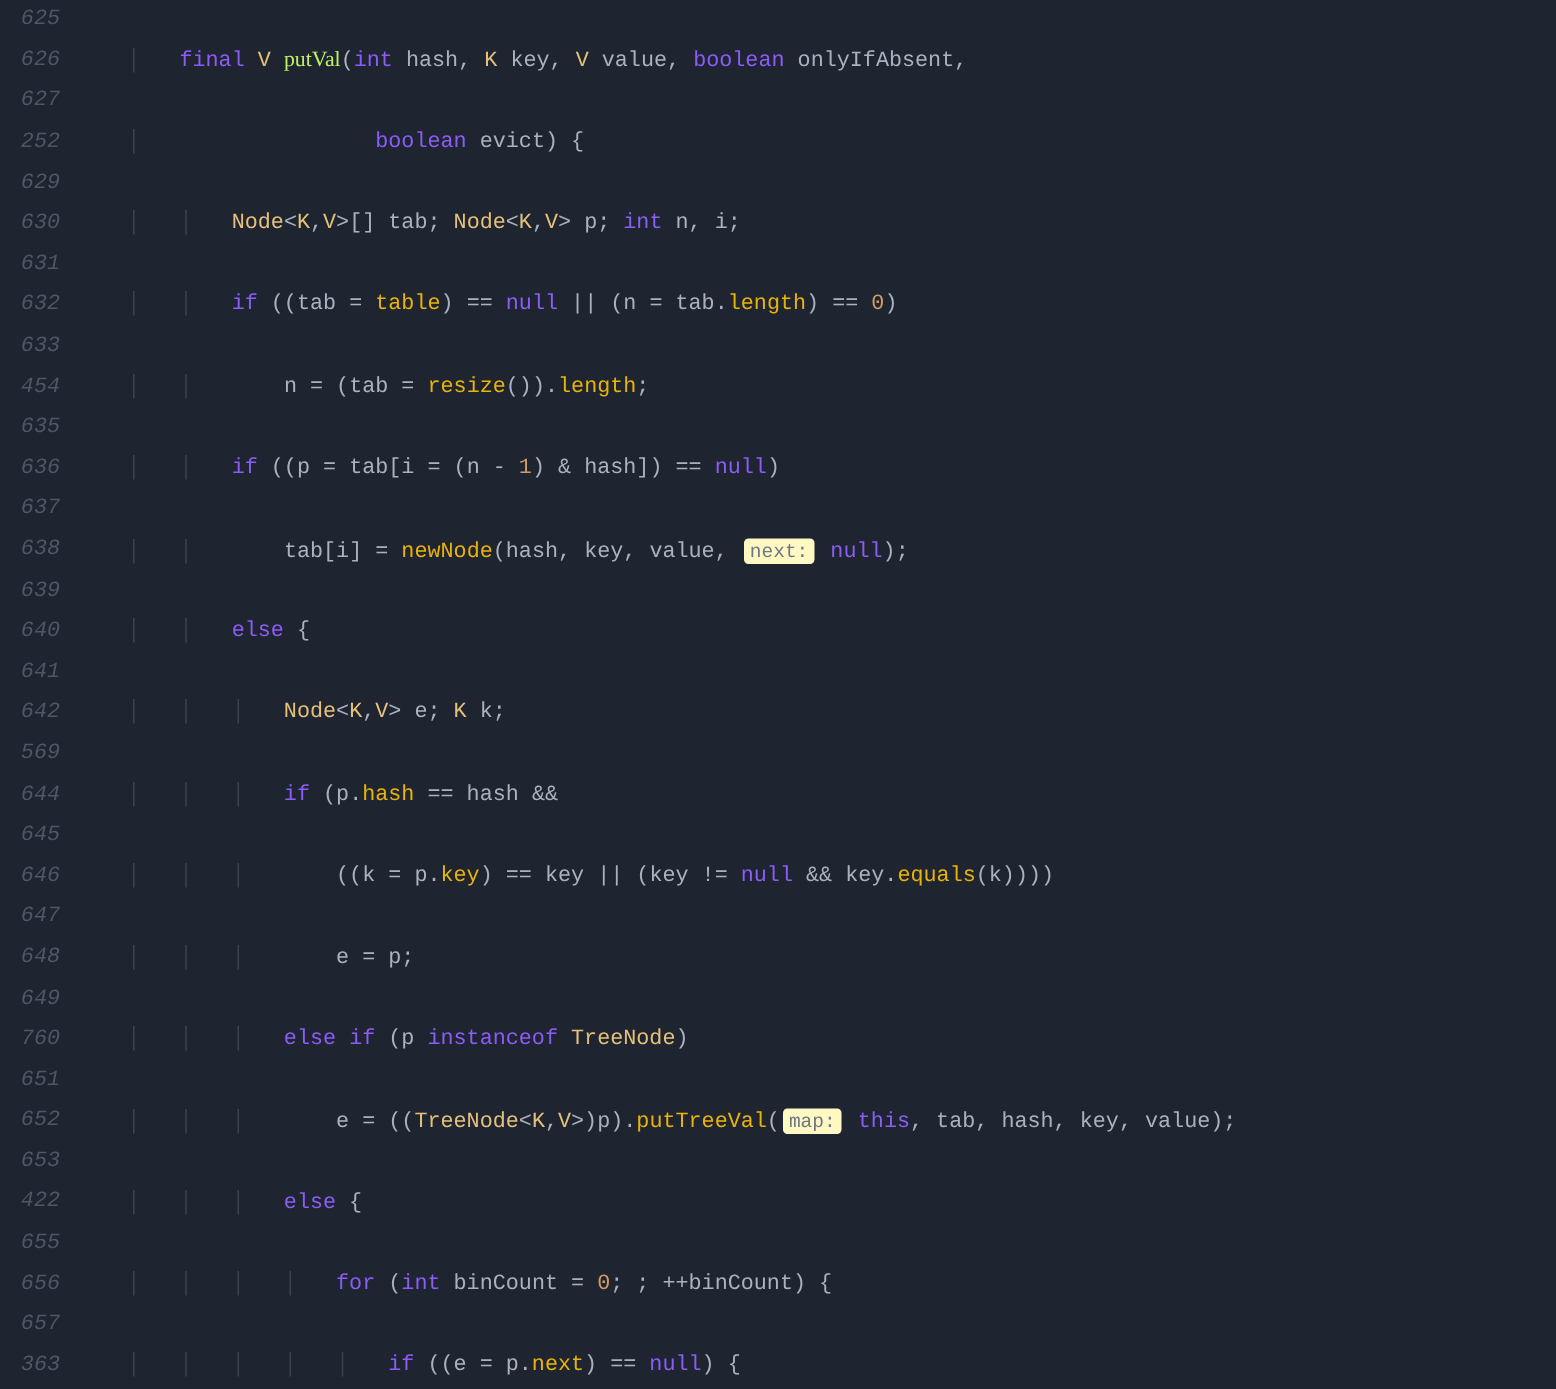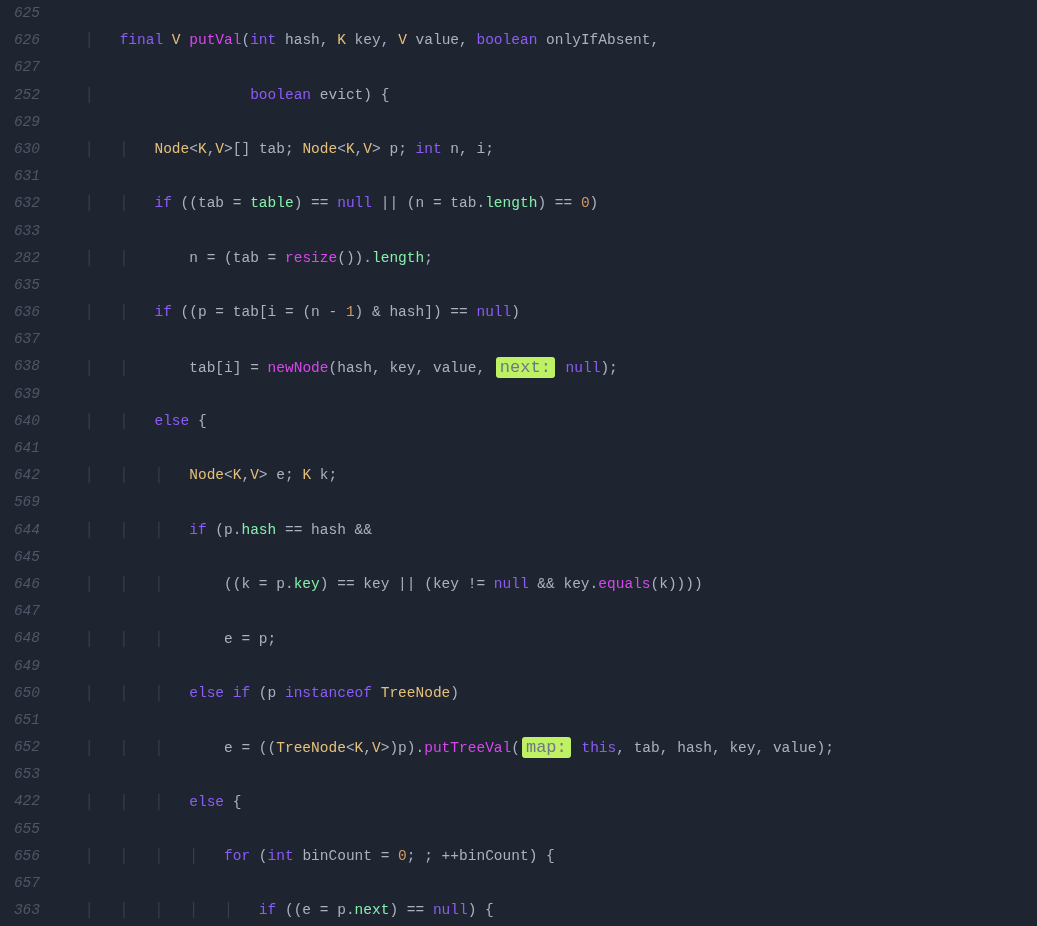--- a/index.html
+++ b/index.html
@@ -40,65 +40,65 @@
     display: block;
     height: 27.2px;
     padding-left: 2px;
   }
   .guide {
     color: #3b4252;
     user-select:none;
   }
   .kw { color: #8b5cf6; }   
   .type { color: #e5c07b; } 
-  .fn { color: #d946ef; }   
-  .fn2 { color: #d946ef; }  
+  .fn { color: #bef264; font-family: Liberation Serif, serif; }   
+  .fn2 { color: #eab308; }  
   .num { color: #d19a66; }  
-  .field { color: #86efac; }
+  .field { color: #eab308; }
   .id { color: #abb2bf; }
   .hint {
-    background: #bef264;
+    background: #fef9c3;
     color: #6f7684;
     border-radius: 3px;
     padding: 1px 4px;
-    font-size: 17px;
+    font-size: 13px;
     margin: 0 2px;
   }
 </style>
 </head>
 <body>
 
 <div class="editor">
   <div class="gutter">
     <span class="ln">625</span>
     <span class="ln">626</span>
     <span class="ln">627</span>
     <span class="ln">252</span>
     <span class="ln">629</span>
     <span class="ln">630</span>
     <span class="ln">631</span>
     <span class="ln">632</span>
     <span class="ln">633</span>
-    <span class="ln">282</span>
+    <span class="ln">454</span>
     <span class="ln">635</span>
     <span class="ln">636</span>
     <span class="ln">637</span>
     <span class="ln">638</span>
     <span class="ln">639</span>
     <span class="ln">640</span>
     <span class="ln">641</span>
     <span class="ln">642</span>
     <span class="ln">569</span>
     <span class="ln">644</span>
     <span class="ln">645</span>
     <span class="ln">646</span>
     <span class="ln">647</span>
     <span class="ln">648</span>
     <span class="ln">649</span>
-    <span class="ln">650</span>
+    <span class="ln">760</span>
     <span class="ln">651</span>
     <span class="ln">652</span>
     <span class="ln">653</span>
     <span class="ln">422</span>
     <span class="ln">655</span>
     <span class="ln">656</span>
     <span class="ln">657</span>
     <span class="ln">363</span>
   </div>
 

